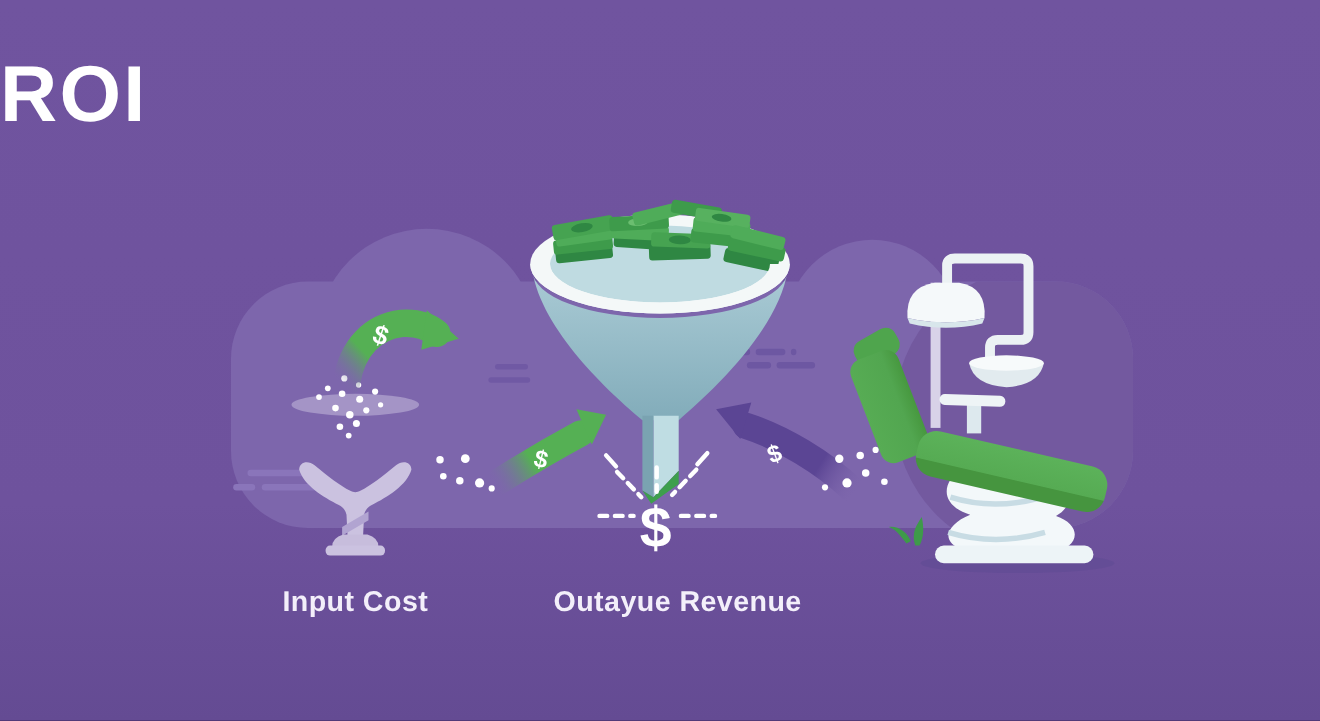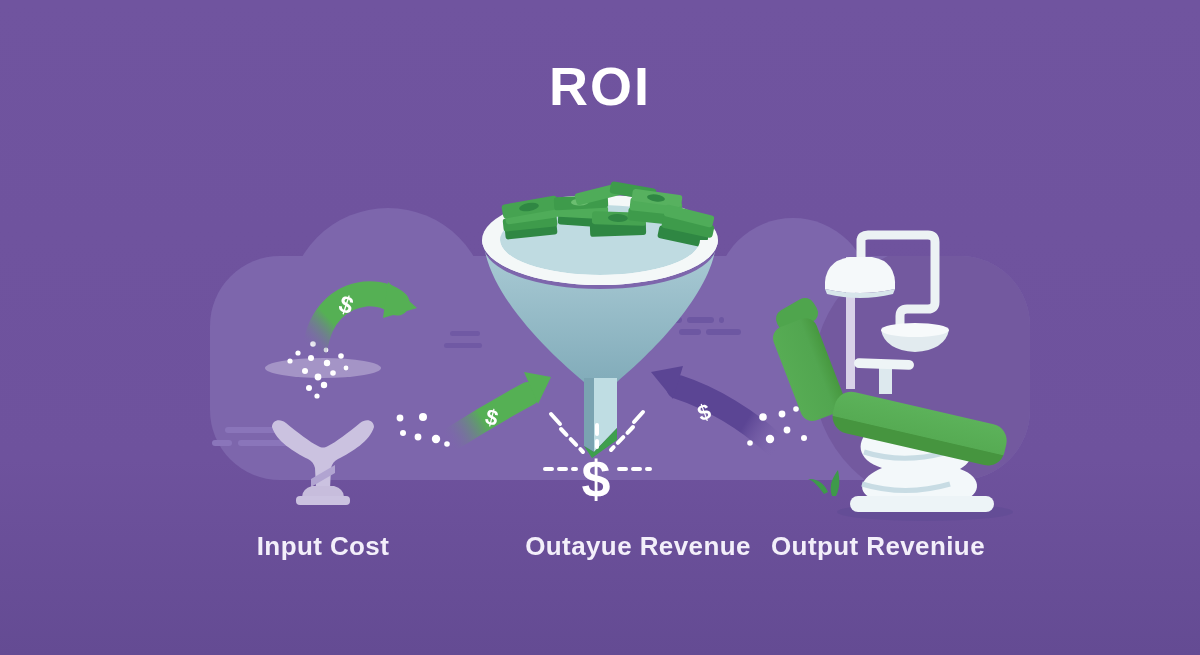--- a/index.html
+++ b/index.html
@@ -8,33 +8,33 @@
     background:linear-gradient(180deg,#70549f 0%,#6e529d 70%,#644b93 100%);
     font-family:"Liberation Sans", sans-serif;
   }
   .blob{position:absolute;background:#7d66ac;}
   #blob-main{left:210px;top:256px;width:820px;height:224px;border-radius:70px;overflow:hidden;}
   #blob-bump1{left:288px;top:208px;width:200px;height:200px;border-radius:50%;}
   #blob-bump2{left:715px;top:218px;width:156px;height:156px;border-radius:50%;}
   #chair-circle{position:absolute;left:603px;top:-13px;width:264px;height:264px;border-radius:50%;background:#73599f;}
   .art{position:absolute;left:0;top:0;}
   .title{
-    position:absolute;left:0;right:0;top:44px;text-align:center;color:#ffffff;
-    font-size:54px;font-weight:bold;letter-spacing:2px;line-height:84px;
+    position:absolute;left:0;right:0;top:44px;text-align:left;color:#ffffff;
+    font-size:72px;font-weight:bold;letter-spacing:2px;line-height:84px;
   }
   .subtitle{
     position:absolute;left:0;right:0;top:130px;text-align:center;color:#fdfdfe;
     font-size:33px;font-weight:bold;letter-spacing:.5px;
   }
   .caption{
     position:absolute;top:531px;transform:translateX(-50%);
     color:#f3effa;font-size:26px;font-weight:bold;letter-spacing:.4px;white-space:nowrap;
   }
   #cap-input{left:323px;}
-  #cap-middle{left:616px;margin-left:22px;}
+  #cap-middle{left:616px;}
   #cap-output{left:878px;}
 </style>
 </head>
 <body>
 
 <div class="canvas">
 
   <div class="blob" id="blob-bump1"></div>
   <div class="blob" id="blob-bump2"></div>
   <div class="blob" id="blob-main">
@@ -221,15 +221,14 @@
       <rect x="836" y="389" width="176" height="42" rx="17" fill="url(#seatG)" transform="rotate(13 840 400)"></rect>
       <path d="M832,496 C828,484 834,476 838,470 C840,480 840,488 836,496 Z" fill="#3e9a4a"></path>
       <path d="M824,494 C818,486 814,481 808,479 C817,478 825,484 828,492 Z" fill="#3e9a4a"></path>
     </g>
   </svg>
 
   <div class="title">ROI</div>
 
   <div class="caption" id="cap-input">Input Cost</div>
   <div class="caption" id="cap-middle">Outayue Revenue</div>
-  <div class="caption" id="cap-output">Output Reveniue</div>
 
 </div>
 
 </body></html>

